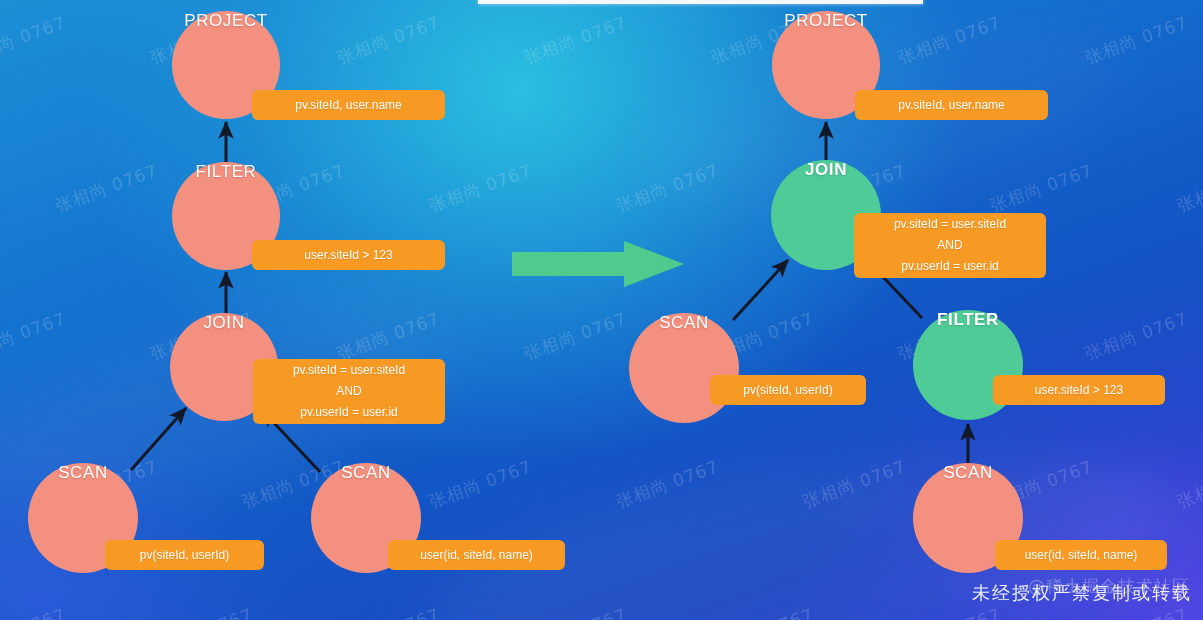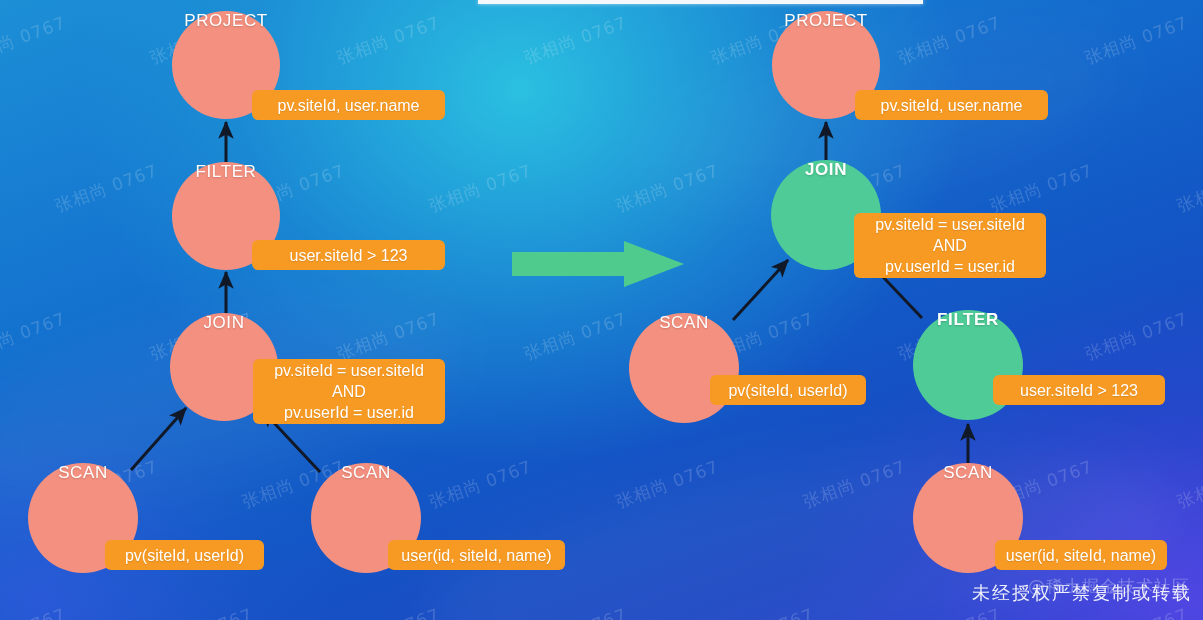--- a/index.html
+++ b/index.html
@@ -83,21 +83,21 @@
   
   .chip {
     position: absolute;
     background: #f79a23;
     color: #ffffff;
     border-radius: 6px;
     display: flex;
     flex-direction: column;
     align-items: center;
     justify-content: center;
-    font-size: 16px;
+    font-size: 12px;
     line-height: 21px;
     padding: 4px 13px;
     box-sizing: border-box;
     white-space: nowrap;
     text-shadow: 0 1px 1px rgba(0,0,0,0.12);
   }
   .chip .line { display: block; }
 
   
   .arrow {

